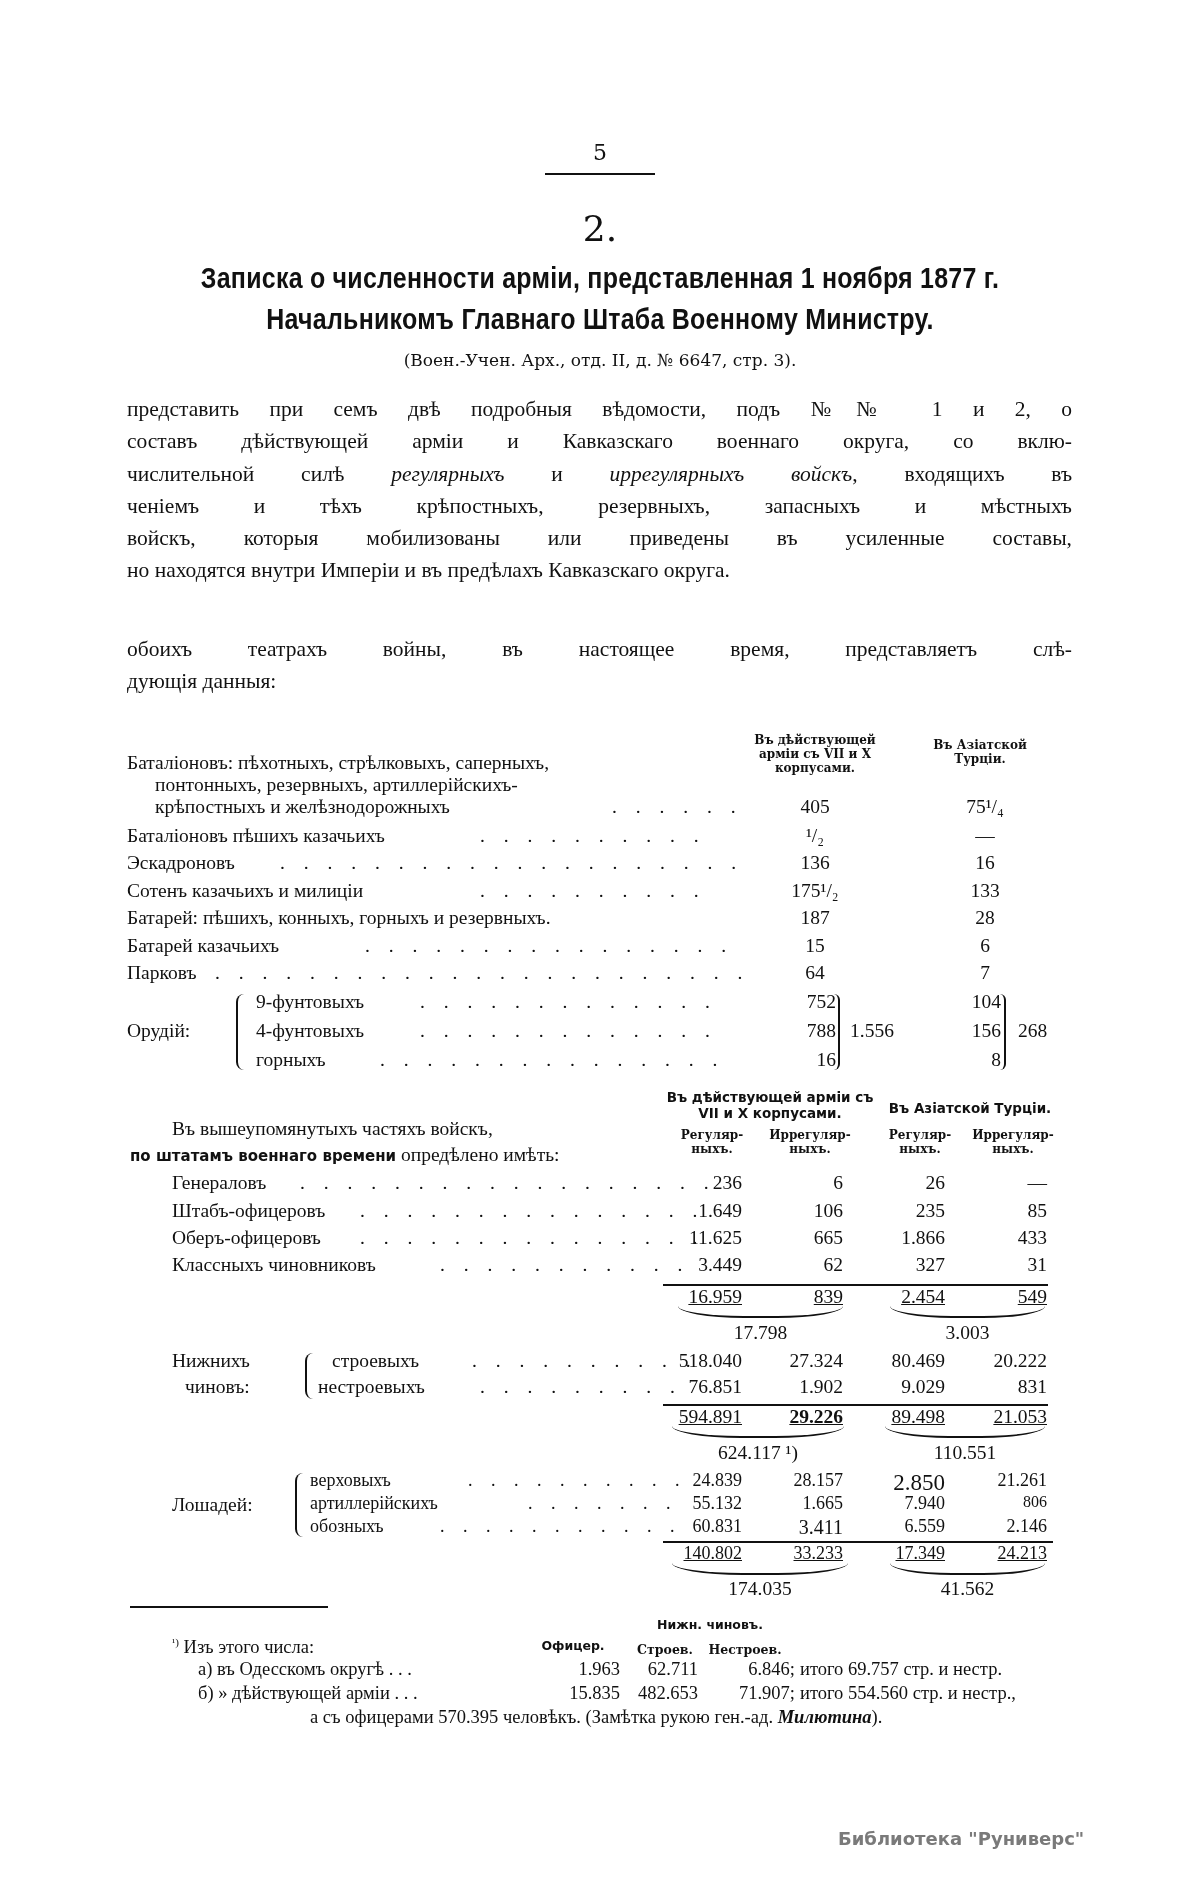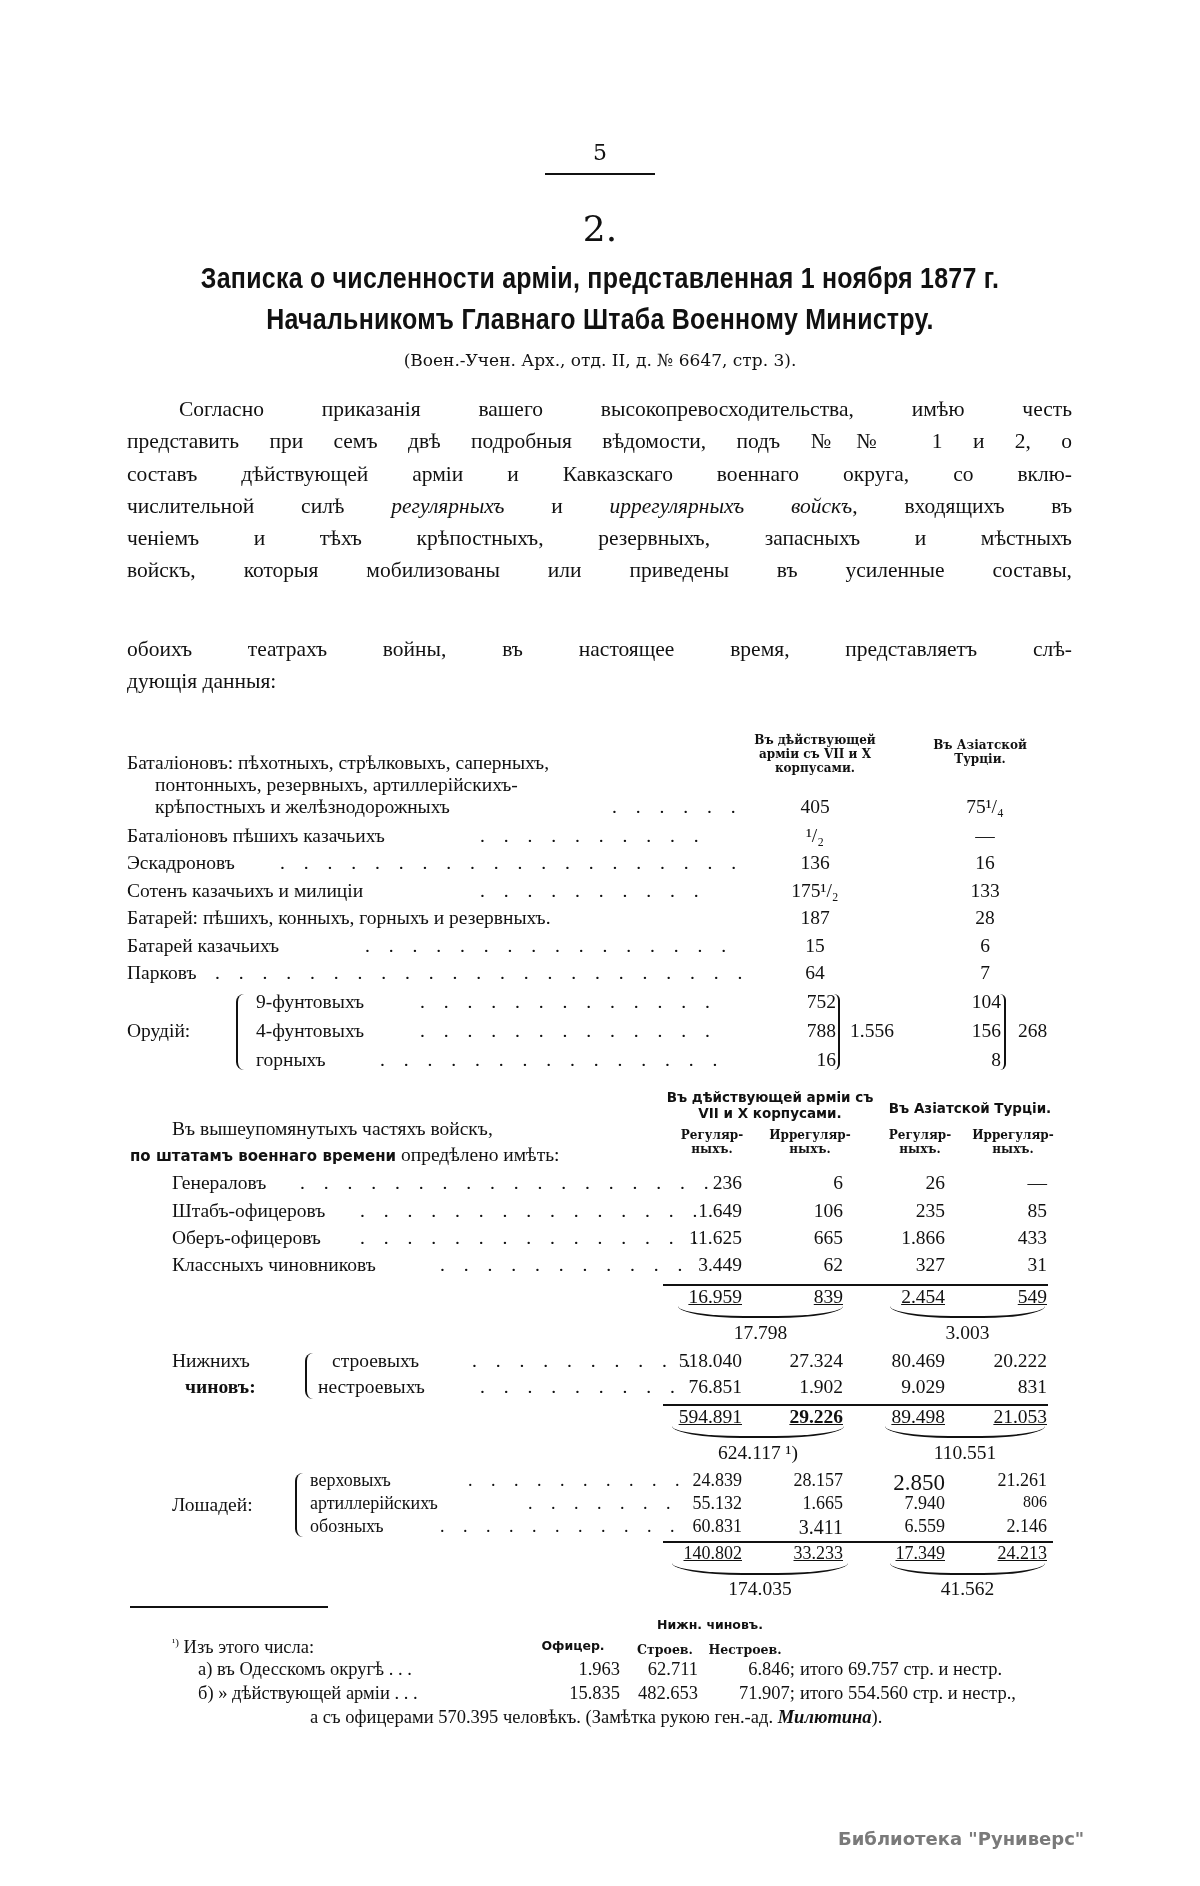--- a/index.html
+++ b/index.html
@@ -32,26 +32,26 @@
 <body>
 
 <div class="abs page-num">5</div>
 <div class="abs page-rule"></div>
 <div class="abs doc-num">2.</div>
 <div class="abs title t1">Записка о численности арміи, представленная 1 ноября 1877 г.</div>
 <div class="abs title t2">Начальникомъ Главнаго Штаба Военному Министру.</div>
 <div class="abs source">(Воен.-Учен. Арх., отд. II, д. № 6647, стр. 3).</div>
 
 <div class="abs para p1">
-  <span class="jl"><span class="indent"></span><span>Согласно приказанія вашего высокопревосходительства, имѣю честь</span></span>
   <span class="jl">представить при семъ двѣ подробныя вѣдомости, подъ №№ 1 и 2, о</span>
   <span class="jl">составъ дѣйствующей арміи и Кавказскаго военнаго округа, со вклю-</span>
   <span class="jl"><span>числительной силѣ</span> <i>регулярныхъ</i> <span>и</span> <i>иррегулярныхъ войскъ</i><span>, входящихъ въ</span></span>
   <span class="jl">ченіемъ и тѣхъ крѣпостныхъ, резервныхъ, запасныхъ и мѣстныхъ</span>
   <span class="jl">войскъ, которыя мобилизованы или приведены въ усиленные составы,</span>
+  <span style="display:block">но находятся внутри Имперіи и въ предѣлахъ Кавказскаго округа.</span>
 </div>
 
 <div class="abs para p2">
   <span class="jl">обоихъ театрахъ войны, въ настоящее время, представляетъ слѣ-</span>
   <span style="display:block">дующія данныя:</span>
 </div>
 
 <div class="abs shead" style="left:735px;top:733px;width:160px;">Въ дѣйствующей арміи съ VII и X корпусами.</div>
 <div class="abs shead" style="left:920px;top:738px;width:120px;">Въ Азіатской Турціи.</div>
 
@@ -160,21 +160,21 @@
   <div class="row num" style="top:1286px;left:870px;width:75px;text-decoration:underline;">2.454</div>
   <div class="row num" style="top:1286px;left:965px;width:82px;text-decoration:underline;">549</div>
   <div class="brace" style="left:678px;top:1306px;width:165px;"></div>
   <div class="brace" style="left:890px;top:1306px;width:155px;"></div>
   <div class="row c" style="top:1322px;left:678px;width:165px;">17.798</div>
   <div class="row c" style="top:1322px;left:890px;width:155px;">3.003</div>
 </div>
 
 <div>
   <div class="row" style="top:1350px;left:172px;">Нижнихъ</div>
-  <div class="row" style="top:1376px;left:185px;font-weight:bold;">чиновъ:</div>
+  <div class="row" style="top:1376px;left:185px;">чиновъ:</div>
   <div class="lbr" style="left:305px;top:1353px;width:6px;height:46px;"></div>
   <div class="row" style="top:1350px;left:332px;">строевыхъ</div>
   <div class="row" style="top:1350px;left:472px;letter-spacing:7px;">. . . . . . . . . .</div>
   <div class="row" style="top:1376px;left:318px;">нестроевыхъ</div>
   <div class="row" style="top:1376px;left:480px;letter-spacing:7px;">. . . . . . . . .</div>
 
   <div class="row num" style="top:1350px;left:660px;width:82px;">518.040</div>
   <div class="row num" style="top:1350px;left:760px;width:83px;">27.324</div>
   <div class="row num" style="top:1350px;left:870px;width:75px;">80.469</div>
   <div class="row num" style="top:1350px;left:965px;width:82px;">20.222</div>

